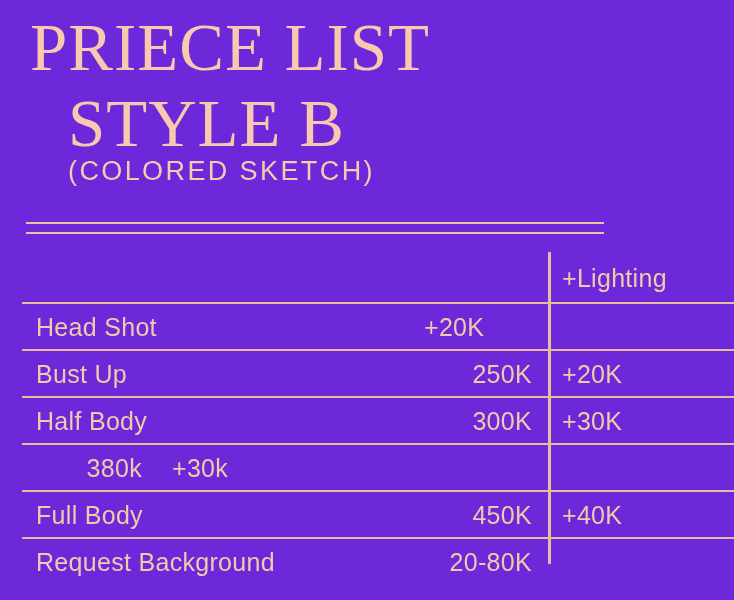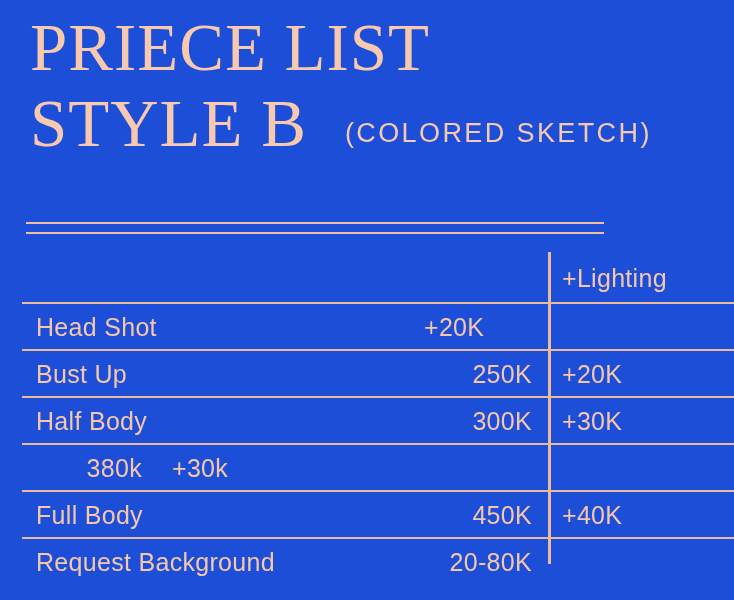--- a/index.html
+++ b/index.html
@@ -10,21 +10,21 @@
     width: 734px;
     height: 600px;
     background: #5a4038;
     font-family: "Liberation Sans", sans-serif;
     overflow: hidden;
   }
   .page {
     position: relative;
     width: 734px;
     height: 600px;
-    background: #1d4ed8;
+    background: #6d28d9;
     color: #f7c9ae;
     box-sizing: border-box;
   }
 
   
   .title-block {
     position: absolute;
     left: 30px;
     top: 8px;
     width: 680px;
@@ -34,20 +34,21 @@
     font-size: 67px;
     line-height: 78px;
     letter-spacing: 1px;
     color: #f8c9ae;
     white-space: nowrap;
   }
   .title-line2-wrap {
     display: flex;
     align-items: baseline;
     white-space: nowrap;
+    flex-direction: column;
   }
   .title-line2 {
     font-family: "Liberation Serif", serif;
     font-size: 67px;
     line-height: 74px;
     letter-spacing: 1px;
     color: #f8c9ae;
   }
   .title-sub {
     font-family: "Liberation Sans", sans-serif;

